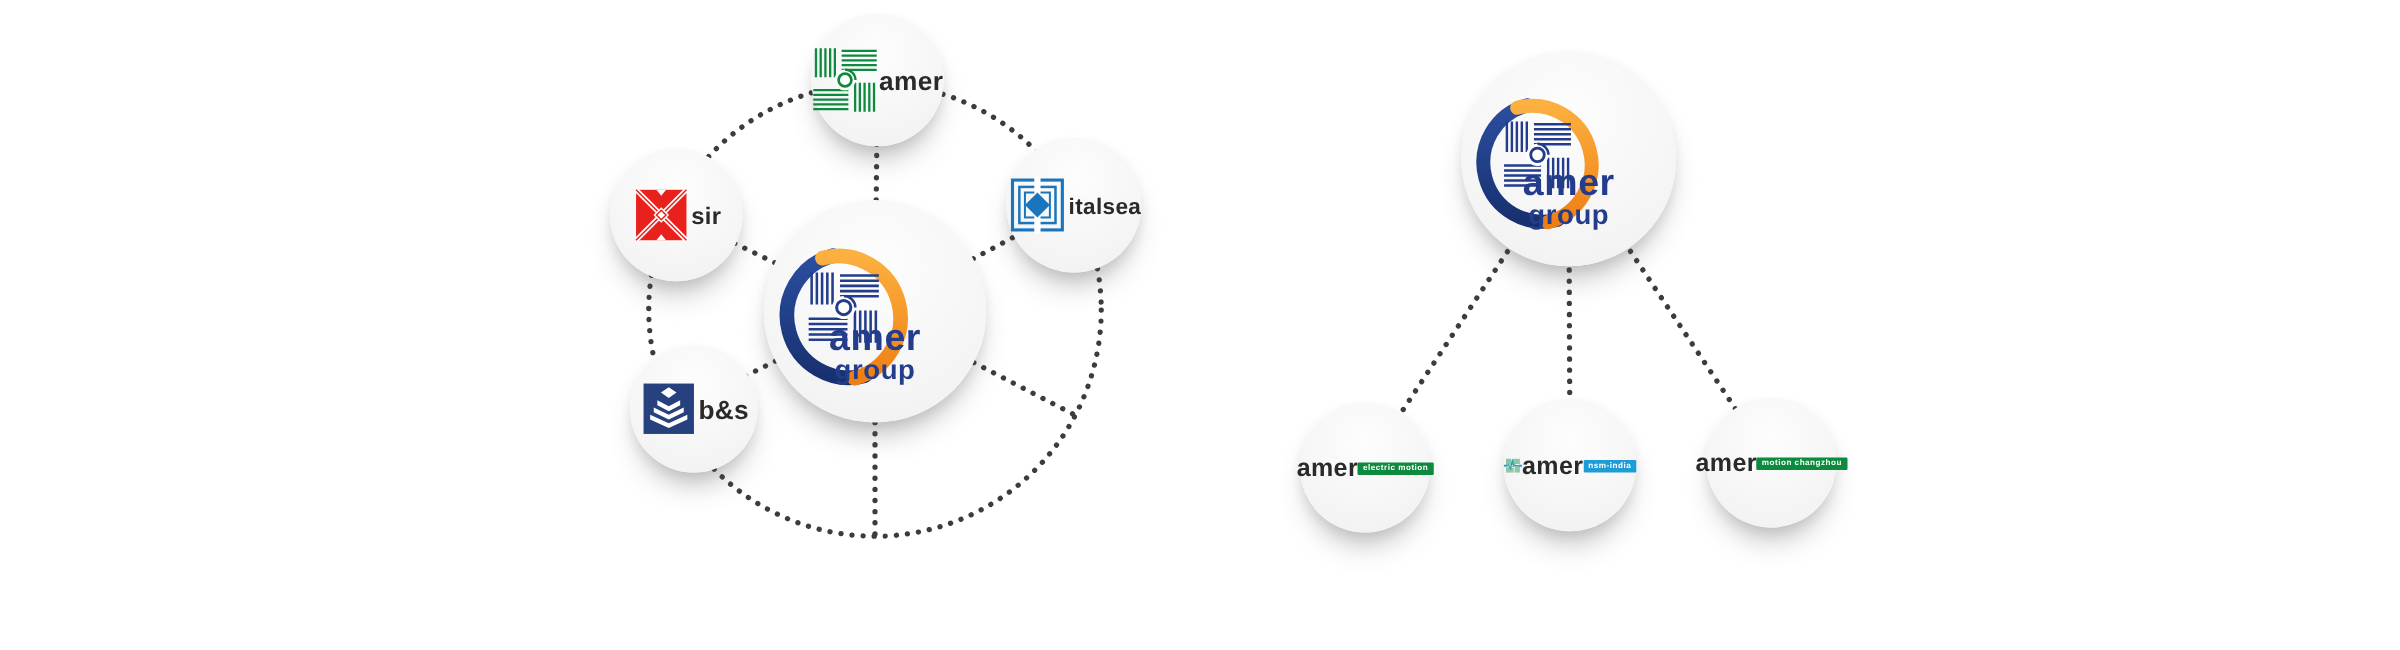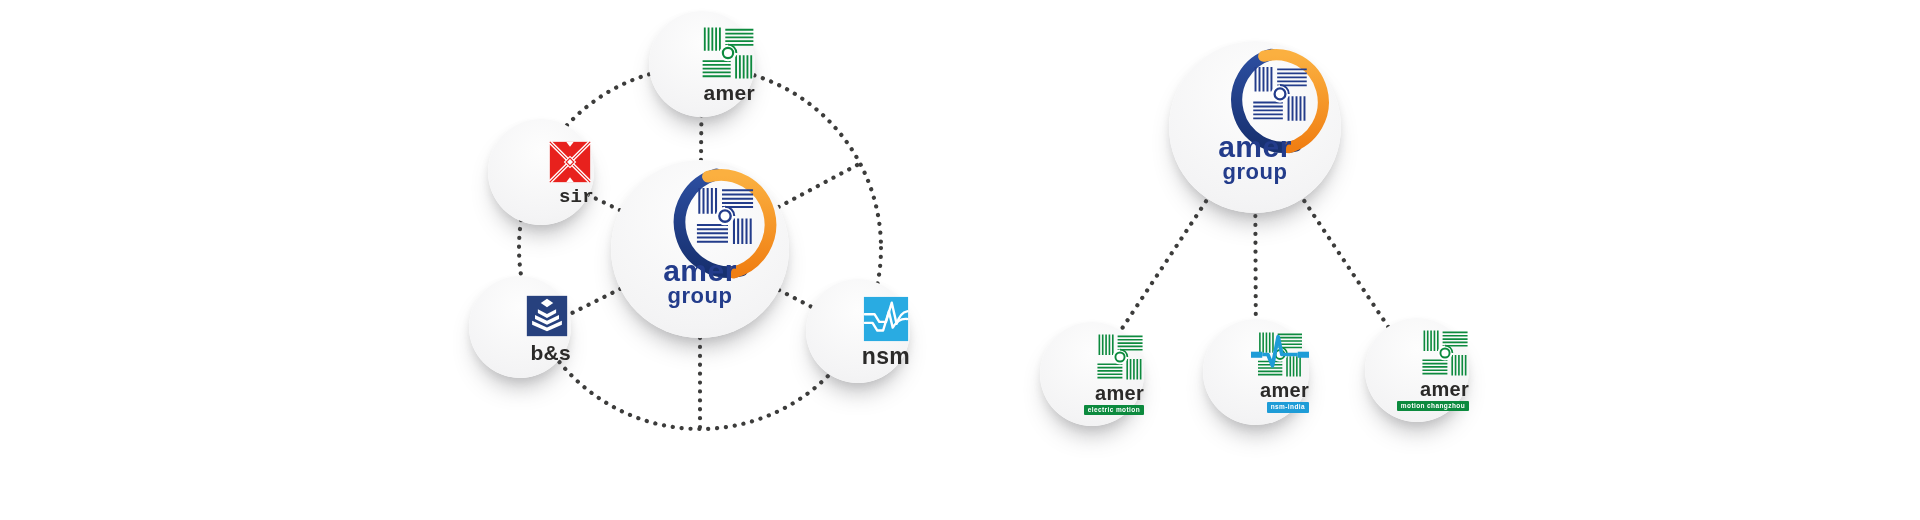--- a/index.html
+++ b/index.html
@@ -7,46 +7,46 @@
     position:relative;width:1920px;height:520px;background:#ffffff;
     font-family:"Liberation Sans",sans-serif;overflow:hidden;
   }
   svg.connectors{position:absolute;left:0;top:0;width:1920px;height:520px;}
   .dots{stroke:#3c3c3b;stroke-width:4.2;stroke-linecap:round;stroke-dasharray:0.1 8.8;fill:none;}
 
   .node{
     position:absolute;border-radius:50%;
     background:radial-gradient(circle at 50% 30%,#fdfdfd 0%,#f4f4f5 72%,#efeff0 100%);
     box-shadow:0 16px 22px -7px rgba(90,90,95,.38),0 4px 9px rgba(0,0,0,.07);
-    display:flex;flex-direction:column;align-items:flex-end;justify-content:center;
+    display:flex;flex-direction:row;align-items:center;justify-content:center;
   }
   .label{font-weight:bold;color:#2b2a29;margin-top:2px;letter-spacing:.3px;line-height:1;}
 
   
   .hub-left{left:611px;top:160px;width:178px;height:178px;justify-content:flex-start;padding-top:8px;box-sizing:border-box;}
   .sat-amer{left:649px;top:11px;width:106px;height:106px;}
   .sat-italsea{left:805px;top:110px;width:108px;height:108px;}
   .sat-nsm{left:806px;top:279px;width:104px;height:104px;}
   .sat-schumo{left:647px;top:380px;width:106px;height:106px;}
-  .sat-bs{left:469px;top:276px;width:102px;height:102px;}
+  .sat-bs{left:504px;top:276px;width:102px;height:102px;}
   .sat-sir{left:488px;top:119px;width:106px;height:106px;}
   
   .hub-right{left:1169px;top:41px;width:172px;height:172px;justify-content:flex-start;padding-top:7px;box-sizing:border-box;}
   .child-1{left:1040px;top:322px;width:104px;height:104px;}
   .child-2{left:1203px;top:319px;width:106px;height:106px;}
   .child-3{left:1365px;top:318px;width:104px;height:104px;}
 
   .hub-logo{width:128px;height:111px;}
   .hub-right .hub-logo{width:122px;height:106px;}
   .hub-text{position:absolute;left:0;right:0;top:97px;text-align:center;color:#233c8b;font-weight:bold;line-height:.95;}
   .hub-right .hub-text{top:92px;}
   .hub-text .t1{font-size:30px;letter-spacing:.5px;}
   .hub-text .t2{font-size:22px;letter-spacing:.5px;}
 
-  .f21{font-size:21px;} .f19{font-size:19px;font-family:Liberation Mono, monospace;} .f18{font-size:18px;} .f23{font-size:23px;} .f20{font-size:20px;}
+  .f21{font-size:21px;} .f19{font-size:19px;} .f18{font-size:18px;} .f23{font-size:23px;} .f20{font-size:20px;}
 
   .banner{display:block;margin-top:2px;padding:2px 4px;font-size:6.5px;font-weight:bold;color:#ffffff;
           letter-spacing:.4px;line-height:1;border-radius:1px;white-space:nowrap;}
   .banner-green{background:#0c8a3e;}
   .banner-blue{background:#1e9cd7;}
 </style>
 </head>
 <body>
 
 <div class="canvas">
@@ -121,31 +121,33 @@
       <path d="M8,8 L92,92 M92,8 L8,92" stroke="#ffffff" stroke-width="8"></path>
       <path d="M8,8 L92,92 M92,8 L8,92" stroke="#e8211d" stroke-width="2.5"></path>
       <polygon points="42,8 58,8 50,18" fill="#ffffff"></polygon>
       <polygon points="42,92 58,92 50,82" fill="#ffffff"></polygon>
       <polygon points="50,37 63,50 50,63 37,50" fill="#ffffff"></polygon>
       <polygon points="50,42 58,50 50,58 42,50" fill="none" stroke="#e8211d" stroke-width="2.5"></polygon>
     </svg>
     <div class="label f19">sir</div>
   </div>
 
+  <div class="node sat-italsea">
+    <svg width="50" height="50" viewBox="0 0 100 100">
+      <g fill="none" stroke="#1b75bc">
+        <rect x="10" y="10" width="80" height="80" stroke-width="5"></rect>
+        <rect x="21" y="21" width="58" height="58" stroke-width="4"></rect>
+        <rect x="30" y="30" width="40" height="40" stroke-width="3.2"></rect>
+      </g>
+      <rect x="45" y="4" width="10" height="92" fill="#ffffff"></rect>
+      <polygon points="50,30 70,50 50,70 30,50" fill="#1b75bc"></polygon>
+    </svg>
+    <div class="label f18">italsea</div>
+  </div>
 
-  <div class="node sat-nsm">
-    <svg width="48" height="48" viewBox="0 0 100 100">
-      <rect x="4" y="4" width="92" height="92" fill="#29abe2"></rect>
-      <g fill="none" stroke="#ffffff" stroke-width="5" stroke-linejoin="round" stroke-linecap="round">
-        <path d="M6,40 H26 L36,56 H50 L62,16 L72,60 Q80,36 94,34"></path>
-        <path d="M6,58 H22 L32,74 H44 L56,34 L64,68 Q76,48 94,50"></path>
-      </g>
-    </svg>
-    <div class="label f23">nsm</div>
-  </div>
 
 
   <div class="node sat-bs">
     <svg width="48" height="48" viewBox="0 0 100 100">
       <rect x="8" y="8" width="84" height="84" fill="#27417e"></rect>
       <polygon points="50,14 63,23 50,32 37,23" fill="#ffffff"></polygon>
       <polygon points="31,36 50,46 69,36 69,44 50,54 31,44" fill="#ffffff"></polygon>
       <polygon points="25,48 50,60 75,48 75,56 50,68 25,56" fill="#ffffff"></polygon>
       <polygon points="19,60 50,74 81,60 81,68 50,82 19,68" fill="#ffffff"></polygon>
     </svg>

